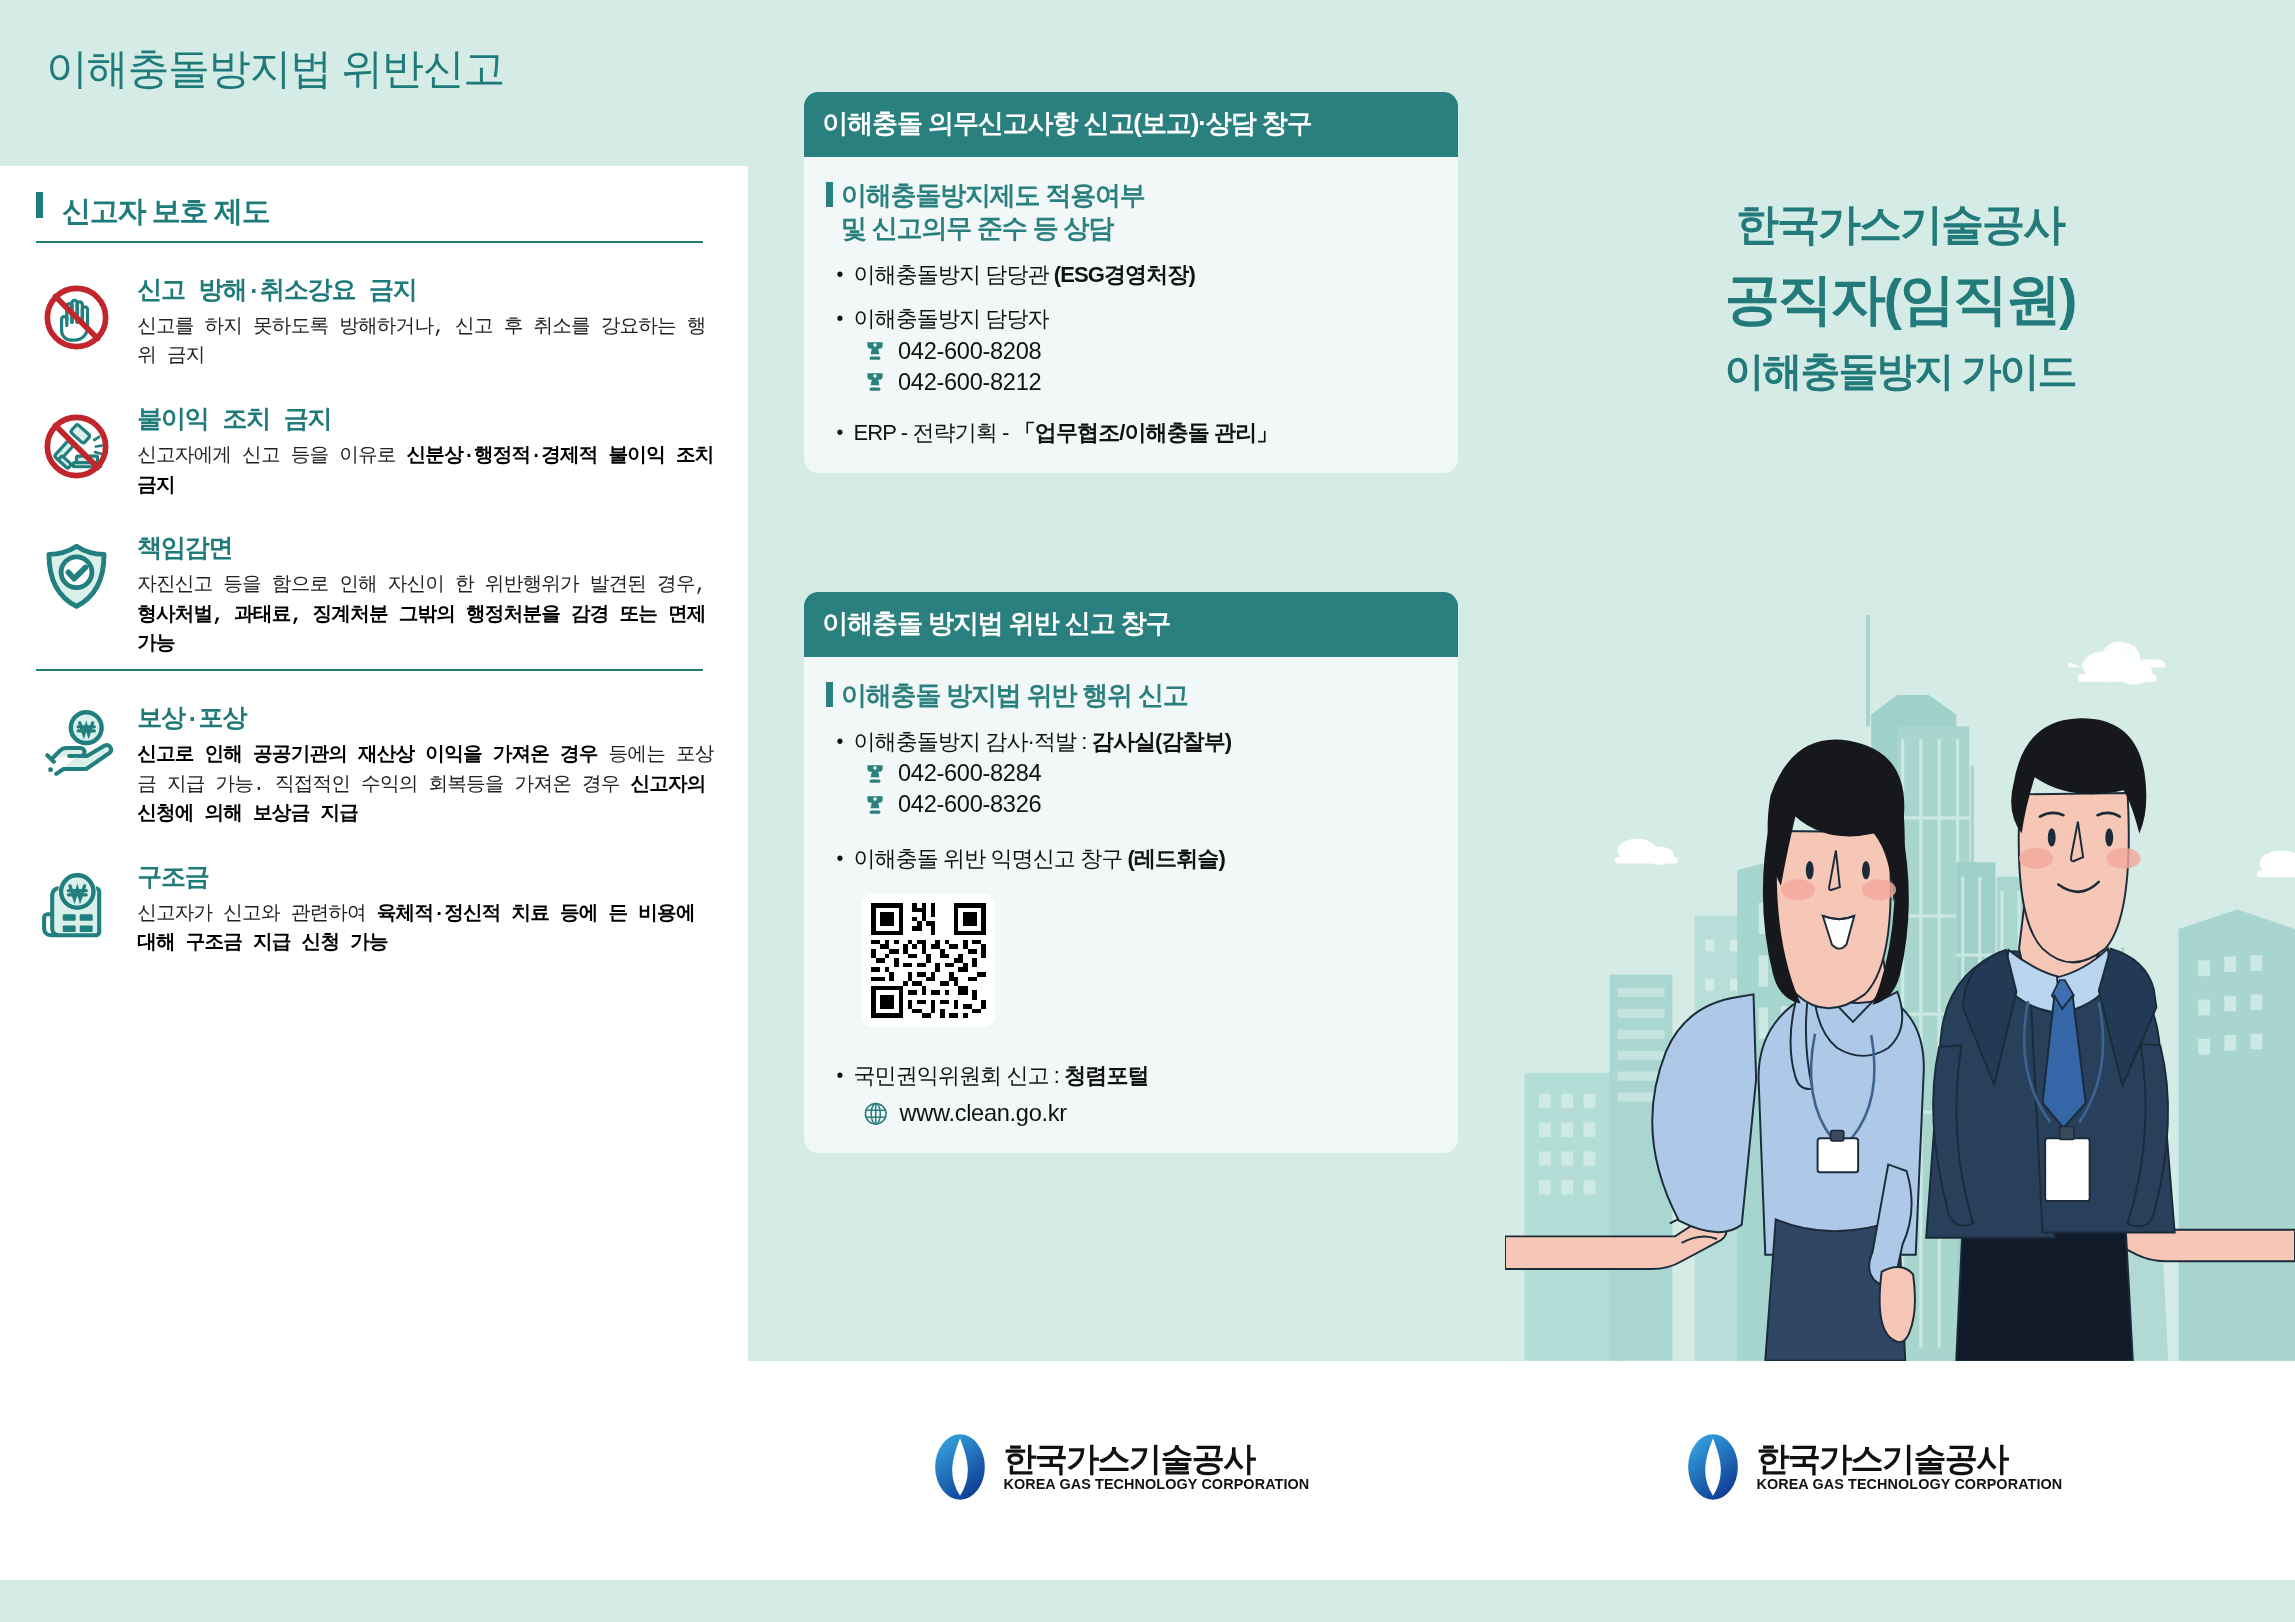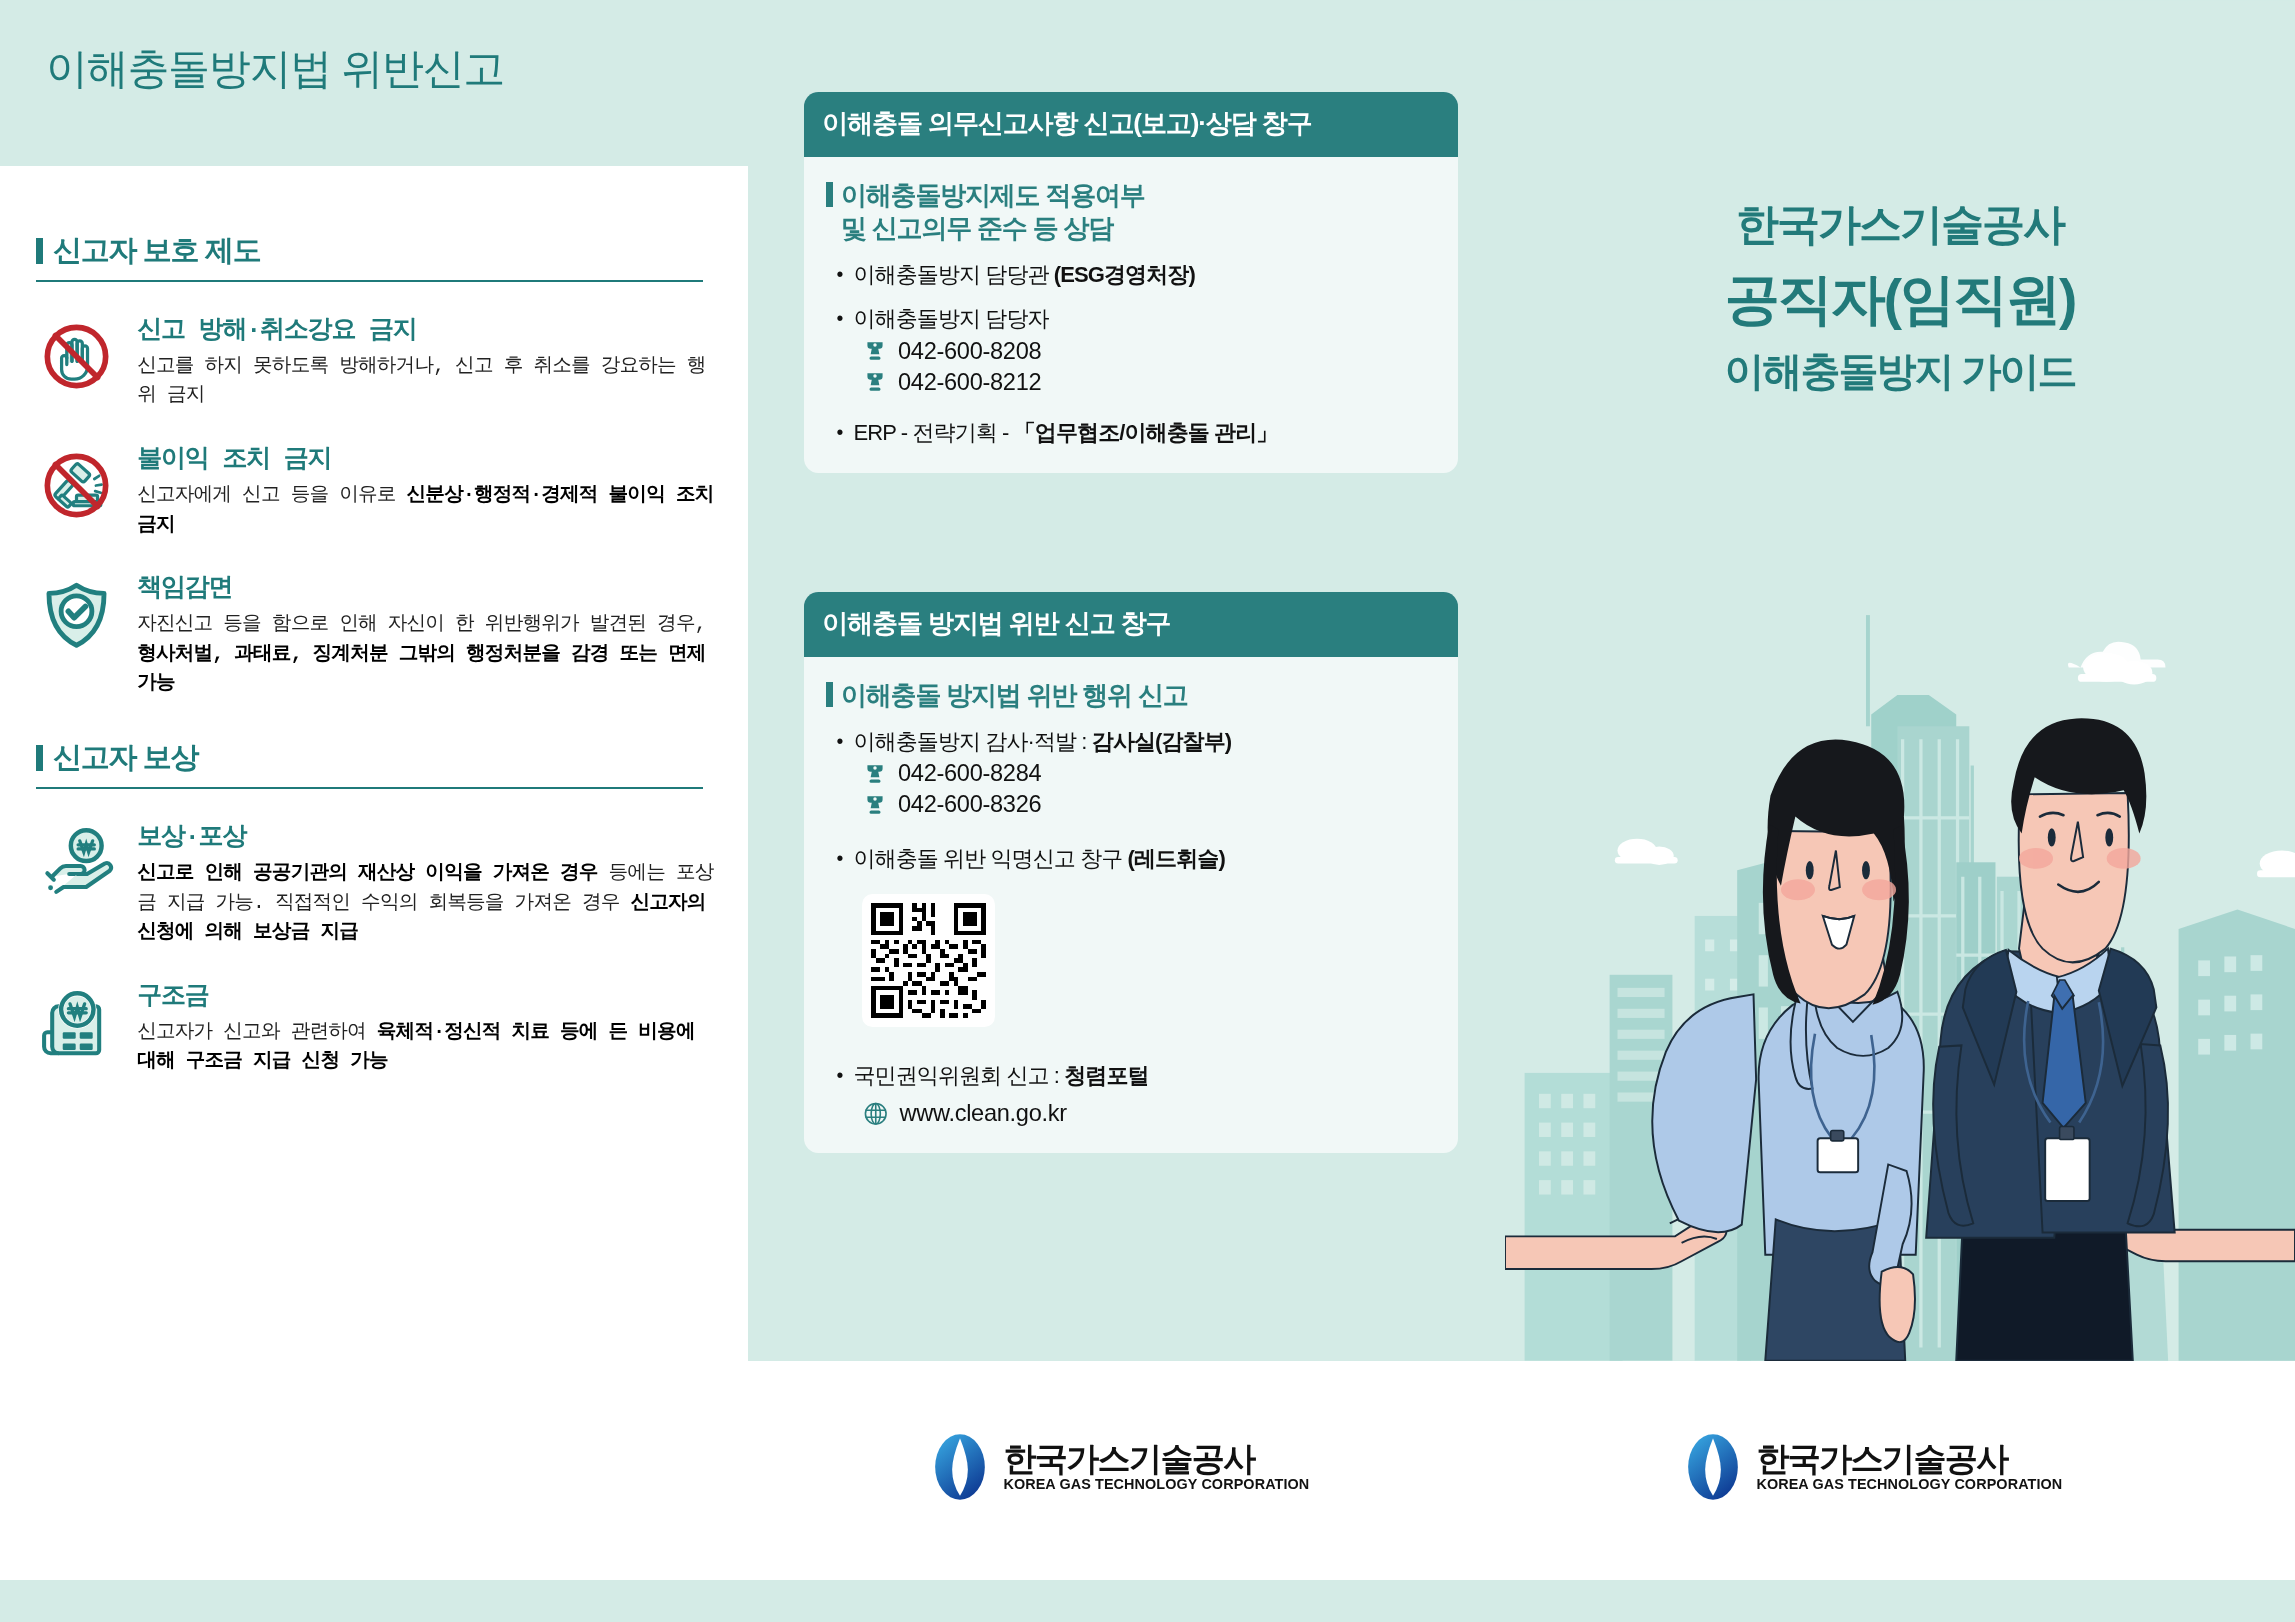--- a/index.html
+++ b/index.html
@@ -29,22 +29,22 @@
   #left-inner { position: absolute; left: 36px; top: 26px; width: 681px; }
 
   .intro {
     font-size: 24px; line-height: 1.62; color: #1a1a1a;
     margin-top: 23.6px; letter-spacing: -0.9px;
   }
   .intro .q { color: #cc2026; font-weight: bold; }
   .intro b { font-weight: bold; color: #111; }
 
   .sec-head {
-    display: flex; align-items: center;
-    margin-top: 39px; margin-bottom: 3.9px;
+    display: flex; 
+    margin-bottom: 3.9px; gap: 9px;
   }
   .sec-bar { width: 7.2px; height: 26px; background: #1f7a7a; margin-right: 9.8px; }
   .sec-title { font-size: 29px; font-weight: bold; color: #1f7a7a; letter-spacing: -1.3px; }
   .sec-rule { height: 2px; background: #1f7a7a; width: 667px; margin-top: 9.2px; }
 
   .item { display: flex; margin-top: 30px; font-family: Liberation Mono, monospace; }
   .item-icon { width: 92px; flex: 0 0 92px; padding-top: 3.9px; }
   .item-icon svg { display: block; }
   .item-body { flex: 1; padding-left: 9.2px; }
   .item-title {
@@ -212,24 +212,20 @@
             <circle cx="50" cy="46" r="19" fill="#fff" stroke="#217f7f" stroke-width="6"></circle>
             <path d="M40 46 L47 54 L61 40" fill="none" stroke="#217f7f" stroke-width="7" stroke-linecap="round" stroke-linejoin="round"></path>
           </svg>
         </div>
         <div class="item-body">
           <div class="item-title">책임감면</div>
           <div class="item-desc"><span>자진신고 등을 함으로 인해 자신이 한 위반행위가 발견된 경우, </span><b>형사처벌, 과태료, 징계처분 그밖의 행정처분을 감경 또는 면제 가능</b></div>
         </div>
       </div>
 
-      <div class="sec-head">
-        <div class="sec-bar"></div>
-        <div class="sec-title">신고자 보상</div>
-      </div>
       <div class="sec-rule"></div>
 
       <div class="item">
         <div class="item-icon">
           <svg width="81" height="81" viewBox="0 0 100 100">
             <circle cx="62" cy="28" r="19" fill="#d9efe9" stroke="#217f7f" stroke-width="5.5"></circle>
             <g fill="none" stroke="#217f7f" stroke-width="4" stroke-linecap="round">
               <path d="M54 22 L59 36 L62 26 L65 36 L70 22"></path>
               <line x1="52" y1="27" x2="72" y2="27"></line>
               <line x1="52" y1="32" x2="72" y2="32"></line>

